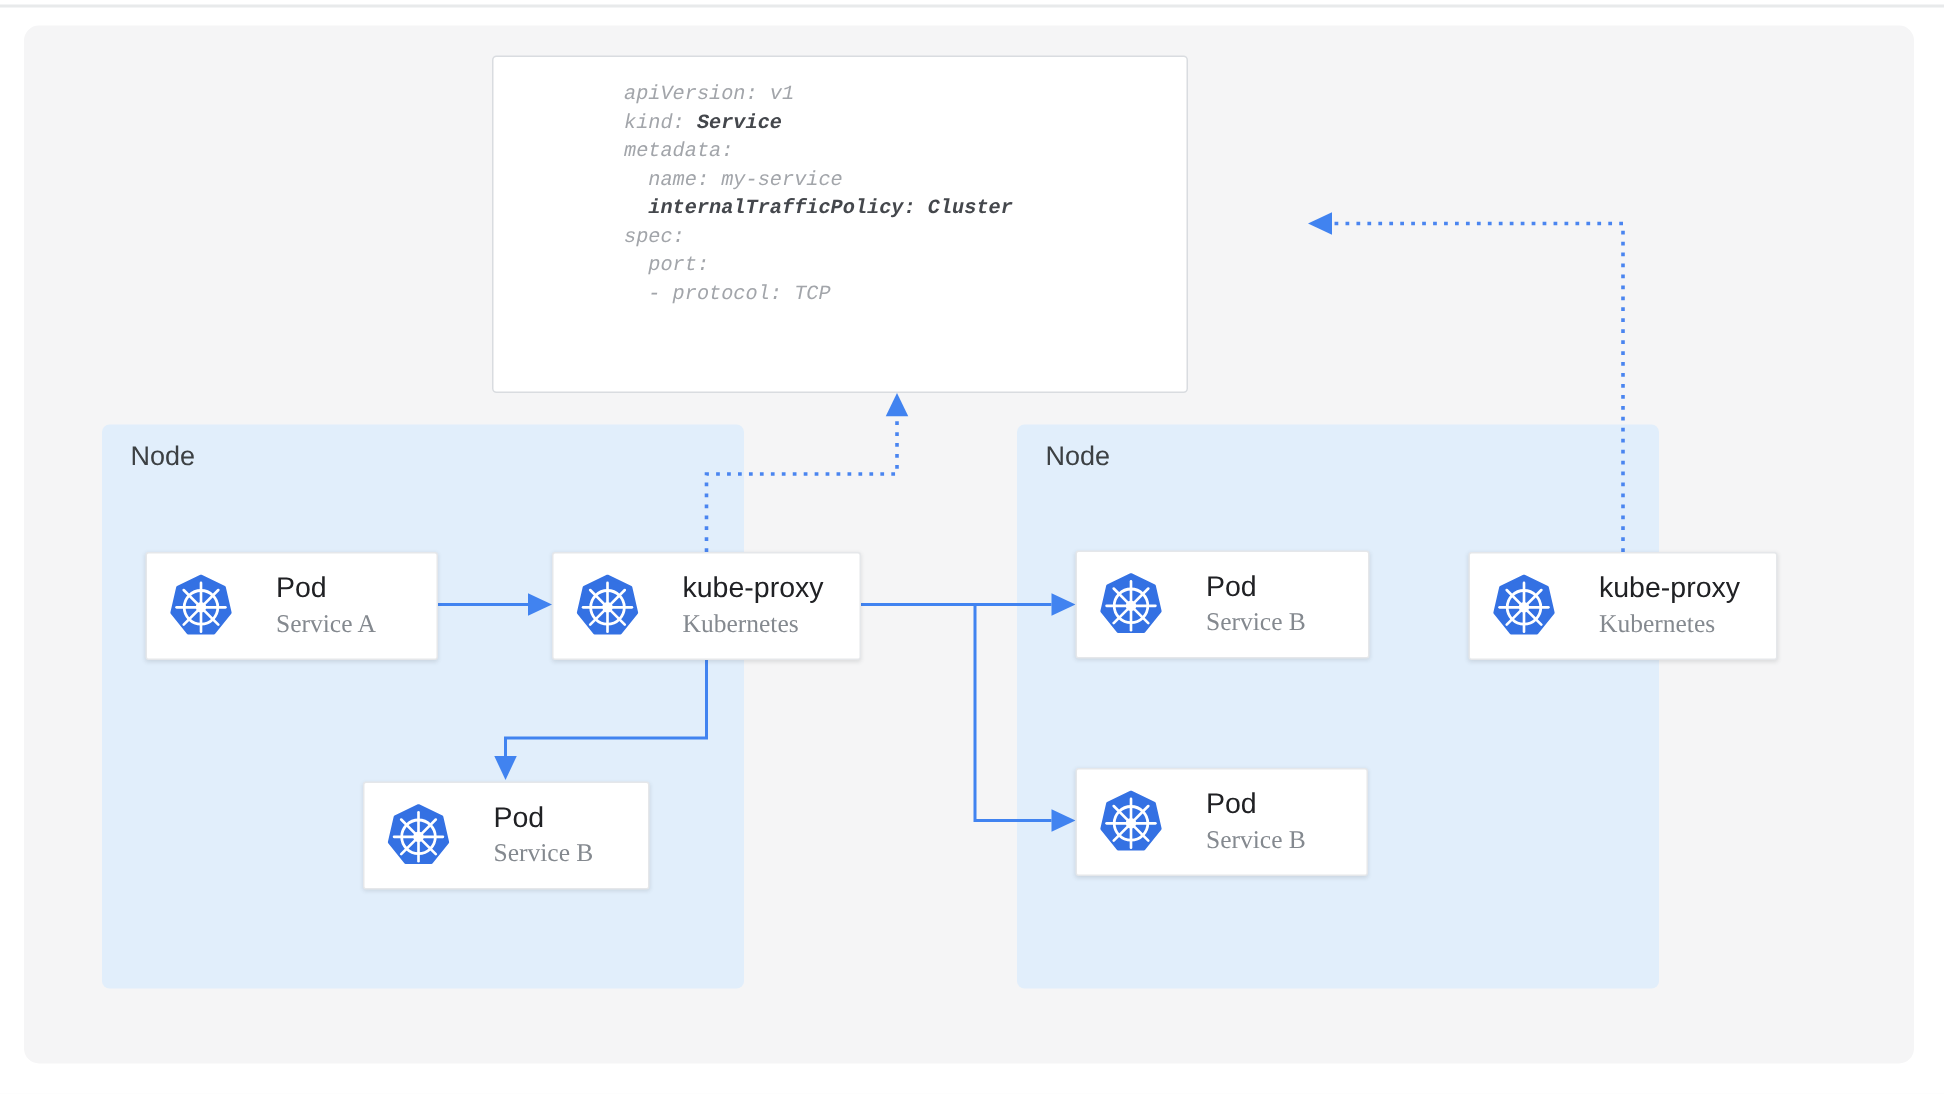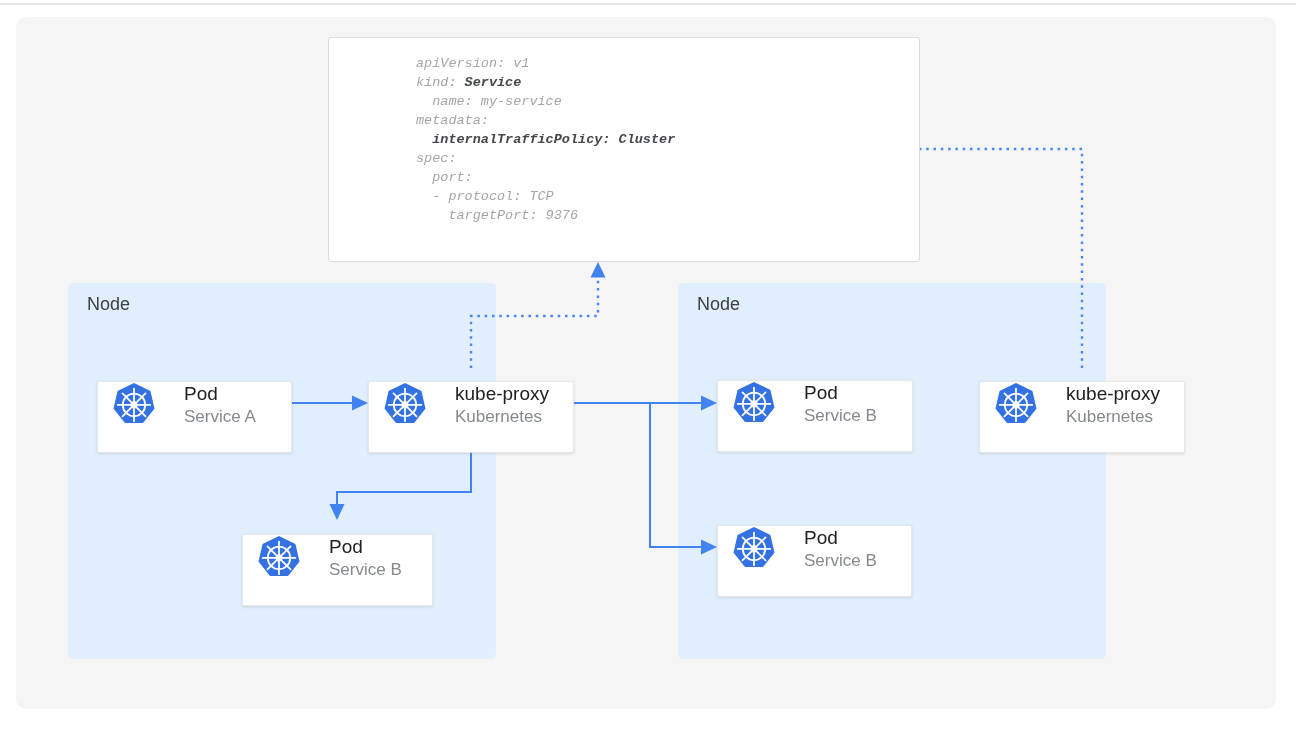--- a/index.html
+++ b/index.html
@@ -26,21 +26,21 @@
   .top-rule{
     position:absolute;left:0;top:3px;width:1296px;height:2px;
     background:var(--top-rule);
   }
   .panel{
     position:absolute;left:16px;top:17px;width:1260px;height:692px;
     background:var(--panel-fill);border-radius:10px;
   }
   
   .yaml-box{
-    position:absolute;left:328px;top:37px;width:592px;height:225px;
+    position:absolute;left:328px;top:37px;width:464px;height:225px;
     background:#ffffff;border:1px solid var(--yaml-border);border-radius:3px;
     padding:16px 10px 0 87px;
   }
   .yline{
     white-space:pre;
     font-family:"Liberation Mono", monospace;
     font-style:italic;
     font-size:13.5px;line-height:19px;
     color:var(--yaml-text);
   }
@@ -54,27 +54,27 @@
   .node-right{left:678px;}
   .node-label{
     position:absolute;left:19px;top:11px;
     font-size:18px;color:var(--node-label);
   }
   
   .card{
     position:absolute;height:72px;background:#ffffff;
     border:1px solid var(--card-border);border-radius:2px;
     box-shadow:0 1px 3px rgba(60,64,67,.14);
-    display:flex;padding-left:14px;margin-top:13px;
+    display:flex;align-items:center;padding-left:14px;
   }
   .k8s-icon{width:44px;height:44px;flex:0 0 44px;display:block;}
   .k8s-icon svg{width:44px;height:44px;display:block;}
   .card-text{margin-left:28px;}
   .card-title{font-size:19px;line-height:24px;color:var(--card-title);}
-  .card-subtitle{font-size:17px;line-height:22px;color:var(--card-subtitle);}
+  .card-subtitle{font-size:17px;line-height:22px;color:var(--card-subtitle);font-family:Liberation Serif, serif;}
   
   .wires{position:absolute;left:0;top:0;width:1296px;height:729px;pointer-events:none;}
   .wire{stroke:var(--accent-blue);stroke-width:2;fill:none;}
   .wire-dotted{stroke:var(--dotted-blue);stroke-width:2.4;fill:none;stroke-dasharray:2.5 4.8;}
   .arrowhead{fill:var(--accent-blue);stroke:none;}
   .defs-svg{position:absolute;width:0;height:0;overflow:hidden;}
 </style>
 </head>
 <body>
 
@@ -132,27 +132,26 @@
   </g>
   <g>
     <path class="wire-dotted" d="M1082 368 V149 H888"></path>
     <polygon class="arrowhead" points="872,149 888,141.5 888,156.5"></polygon>
   </g>
 </svg>
 
 <div class="yaml-box">
   <div class="yline"><span>apiVersion: v1</span><span class="yb"></span></div>
   <div class="yline"><span>kind: </span><span class="yb">Service</span></div>
+  <div class="yline"><span>metadata:</span><span class="yb"></span></div>
   <div class="yline"><span>  name: my-service</span><span class="yb"></span></div>
-  <div class="yline"><span>metadata:</span><span class="yb"></span></div>
   <div class="yline"><span>  </span><span class="yb">internalTrafficPolicy: Cluster</span></div>
   <div class="yline"><span>spec:</span><span class="yb"></span></div>
   <div class="yline"><span>  port:</span><span class="yb"></span></div>
   <div class="yline"><span>  - protocol: TCP</span><span class="yb"></span></div>
-  <div class="yline"><span>    targetPort: 9376</span><span class="yb"></span></div>
 </div>
 
 <div class="card" style="left:97px;top:368px;width:195px;">
   <span class="k8s-icon">
       <svg viewBox="0 0 100 100">
         <use href="#k8s-logo" xlink:href="#k8s-logo"></use>
       </svg>
     </span>
   <div class="card-text">
     <div class="card-title">Pod</div>

